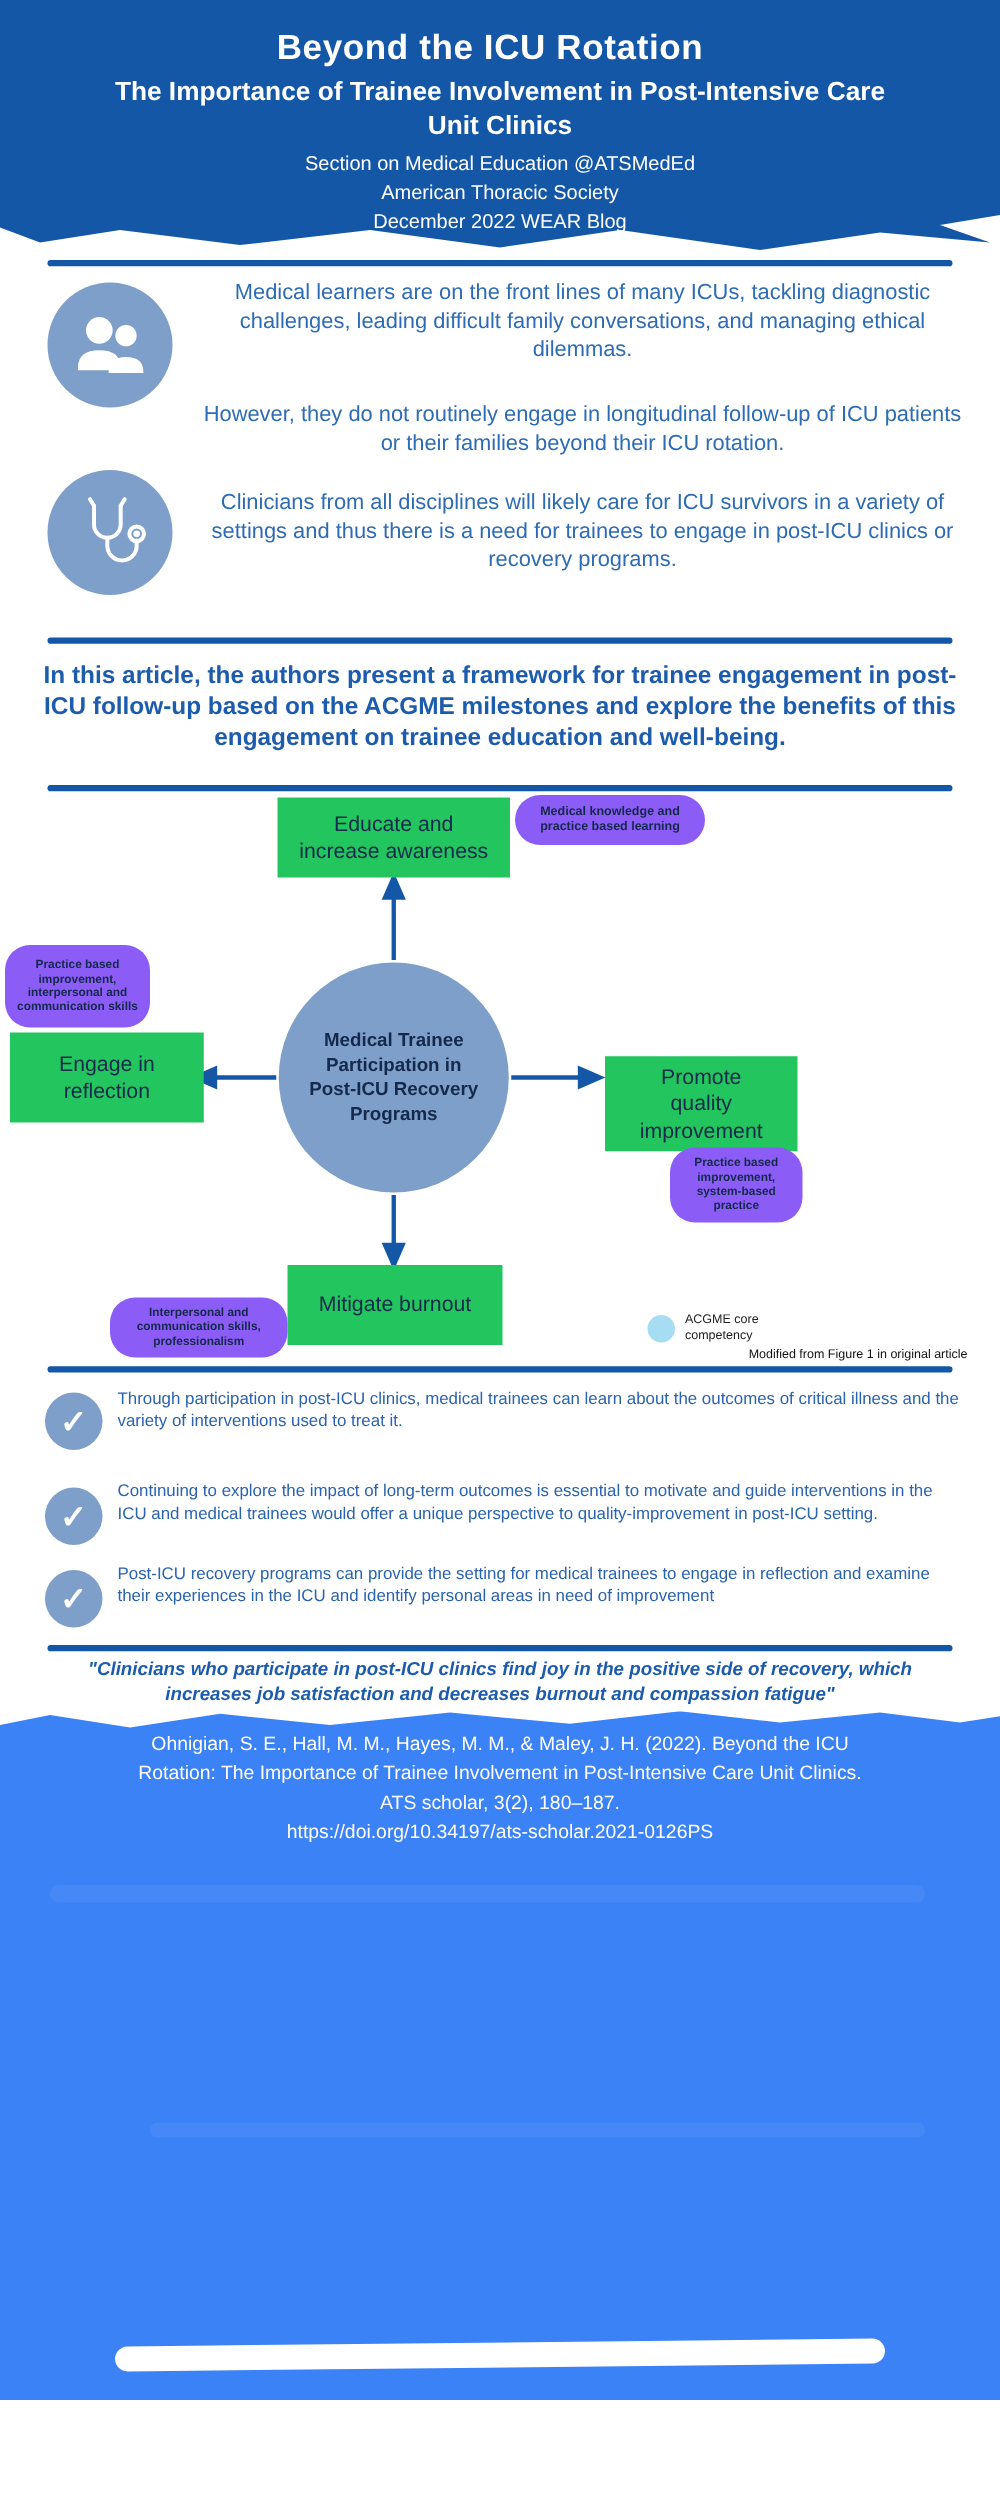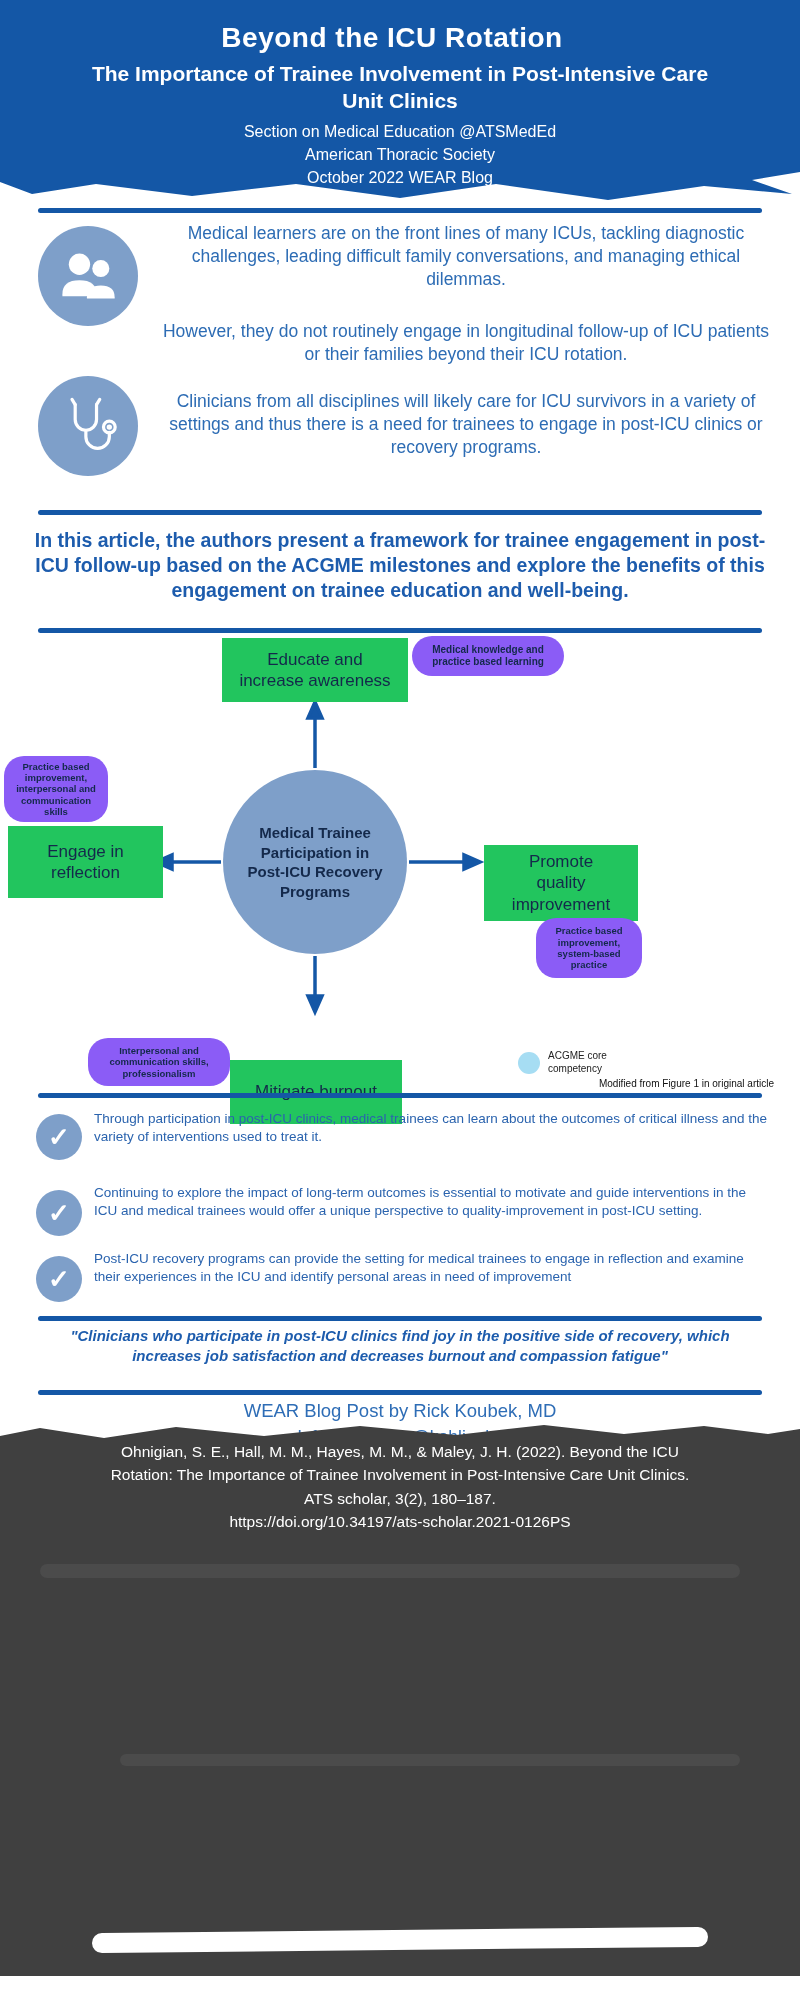--- a/index.html
+++ b/index.html
@@ -50,41 +50,41 @@
     color:#fff;display:flex;align-items:center;justify-content:center;font-size:26px;font-weight:bold;}
   .benefit-text{position:absolute;left:94px;width:678px;color:#2a63ae;font-size:13.5px;line-height:1.35;}
 
   
   .quote{position:absolute;top:1326px;left:70px;width:660px;text-align:center;color:#1d5cad;
     font-size:15px;font-style:italic;font-weight:bold;line-height:1.35;}
   .credit1{position:absolute;top:1400px;left:0;width:800px;text-align:center;color:#2e6db6;font-size:18.5px;}
   .credit2{position:absolute;top:1427px;left:0;width:800px;text-align:center;color:#2e6db6;font-size:17.5px;}
 
   
-  .footer-band{position:absolute;top:1424px;left:0;width:800px;height:552px;background:#404040;
+  .footer-band{position:absolute;top:1368px;left:0;width:800px;height:552px;background:#3b82f6;
     clip-path:polygon(0 12px,5% 4px,13% 14px,22% 3px,33% 12px,45% 2px,57% 11px,68% 1px,78% 10px,
                       88% 2px,96% 10px,100% 5px,100% 100%,0 100%);}
   .citation{position:absolute;top:16px;left:20px;width:760px;text-align:center;color:#fff;
     font-size:15.5px;line-height:1.5;}
   .band-texture{position:absolute;background:rgba(255,255,255,0.06);border-radius:8px;}
   .white-streak{position:absolute;top:506px;left:92px;width:616px;height:20px;background:#ffffff;
     border-radius:10px;transform:rotate(-.6deg);}
 </style>
 </head>
 <body>
 
 <div class="page">
 
   <div class="header-band"></div>
   <div class="header-title">Beyond the ICU Rotation</div>
   <div class="header-subtitle">The Importance of Trainee Involvement in Post-Intensive Care Unit Clinics</div>
   <div class="header-org">
     <div>Section on Medical Education @ATSMedEd</div>
     <div>American Thoracic Society</div>
-    <div>October 2022 WEAR Blog</div>
+    <div>December 2022 WEAR Blog</div>
   </div>
 
   <div class="rule" style="top:208px;"></div>
 
   <div class="icon-circle" style="top:226px;">
     <svg width="64" height="64" viewBox="0 0 60 60">
       <circle cx="22" cy="19" r="10" fill="#fff"></circle>
       <path d="M6 47 q0 -13 16 -13 q16 0 16 13 v2 h-32 z" fill="#fff"></path>
       <circle cx="42" cy="23" r="8" fill="#fff"></circle>
       <path d="M29 50 q0 -11 13 -11 q13 0 13 11 v1 h-26 z" fill="#fff"></path>
@@ -124,29 +124,29 @@
         <line x1="221" y1="230" x2="170" y2="230"></line>
         <polygon points="172,223 172,237 156,230"></polygon>
         <line x1="409" y1="230" x2="466" y2="230"></line>
         <polygon points="464,223 464,237 480,230"></polygon>
       </g>
     </svg>
 
     <div class="dnode" style="left:222px;top:6px;width:186px;height:64px;padding:0 12px;">Educate and increase awareness</div>
     <div class="bubble" style="left:412px;top:4px;width:152px;height:40px;font-size:10px;">Medical knowledge and practice based learning</div>
 
-    <div class="bubble" style="left:4px;top:124px;width:104px;height:66px;font-size:9.5px;">Practice based improvement, interpersonal and communication skills</div>
+    <div class="bubble" style="left:4px;top:124px;width:116px;height:66px;font-size:9.5px;">Practice based improvement, interpersonal and communication skills</div>
     <div class="dnode" style="left:8px;top:194px;width:155px;height:72px;padding:0 14px;">Engage in reflection</div>
 
     <div class="center-circle">Medical Trainee Participation in Post-ICU Recovery Programs</div>
 
     <div class="dnode" style="left:484px;top:194px;width:154px;height:76px;padding:0 22px;margin-top:19px;">Promote quality improvement</div>
     <div class="bubble" style="left:536px;top:286px;width:106px;height:60px;font-size:9.5px;">Practice based improvement, system-based practice</div>
 
-    <div class="dnode" style="left:230px;top:380px;width:172px;height:64px;margin-top:48px;">Mitigate burnout</div>
+    <div class="dnode" style="left:230px;top:380px;width:172px;height:64px;">Mitigate burnout</div>
     <div class="bubble" style="left:88px;top:406px;width:142px;height:48px;font-size:9.5px;">Interpersonal and communication skills, professionalism</div>
 
     <div class="legend-dot"></div>
     <div class="legend-label">ACGME core competency</div>
     <div class="figure-attribution">Modified from Figure 1 in original article</div>
   </div>
 
   <div class="rule" style="top:1093px;"></div>
 
   <div class="check-circle" style="top:1114px;">

